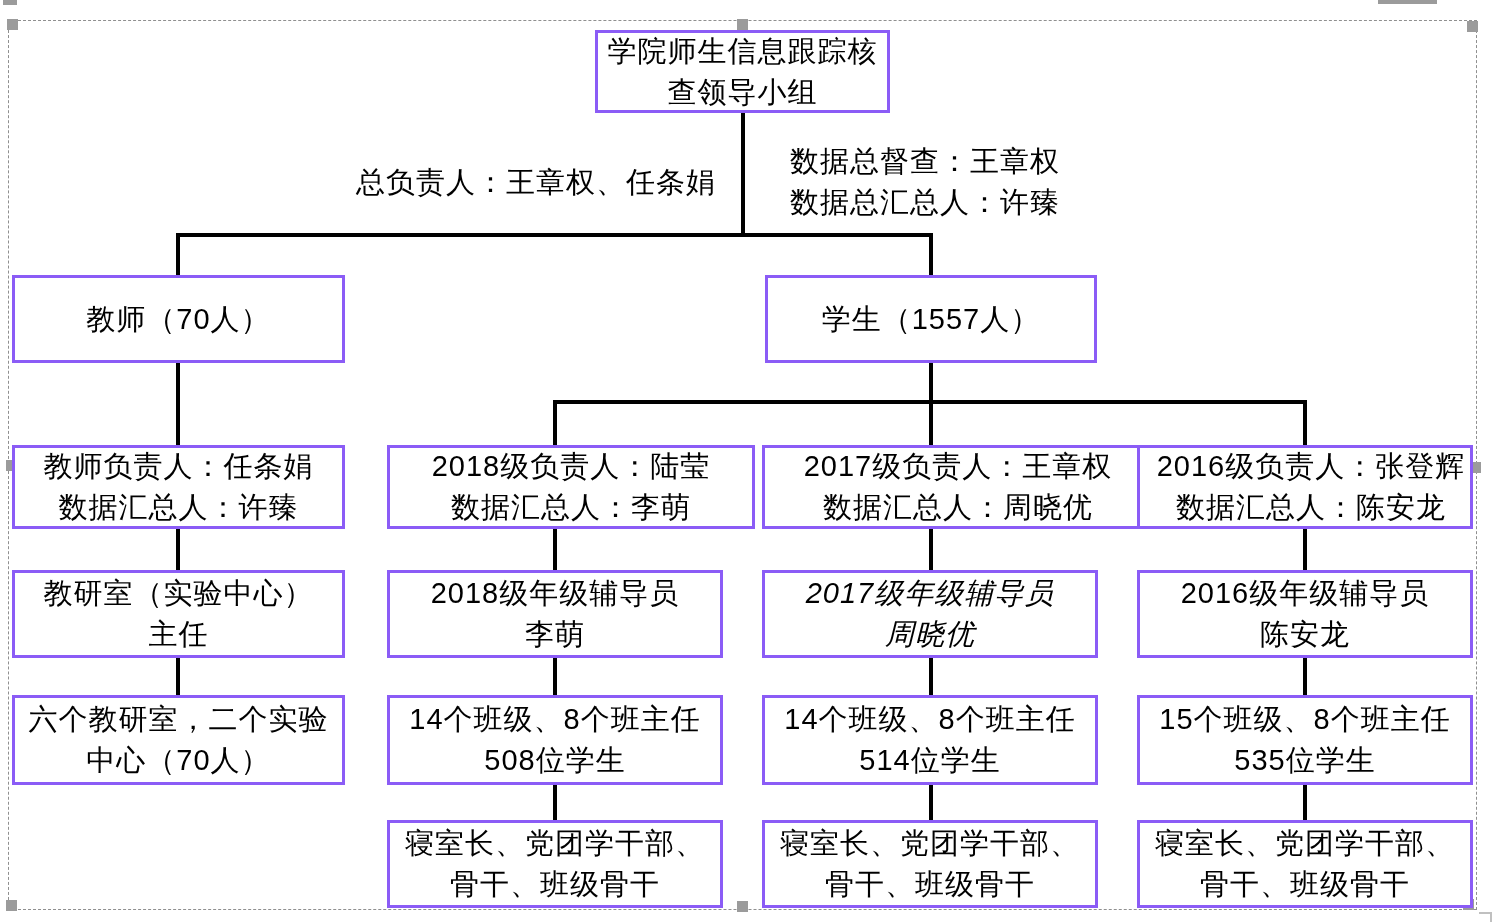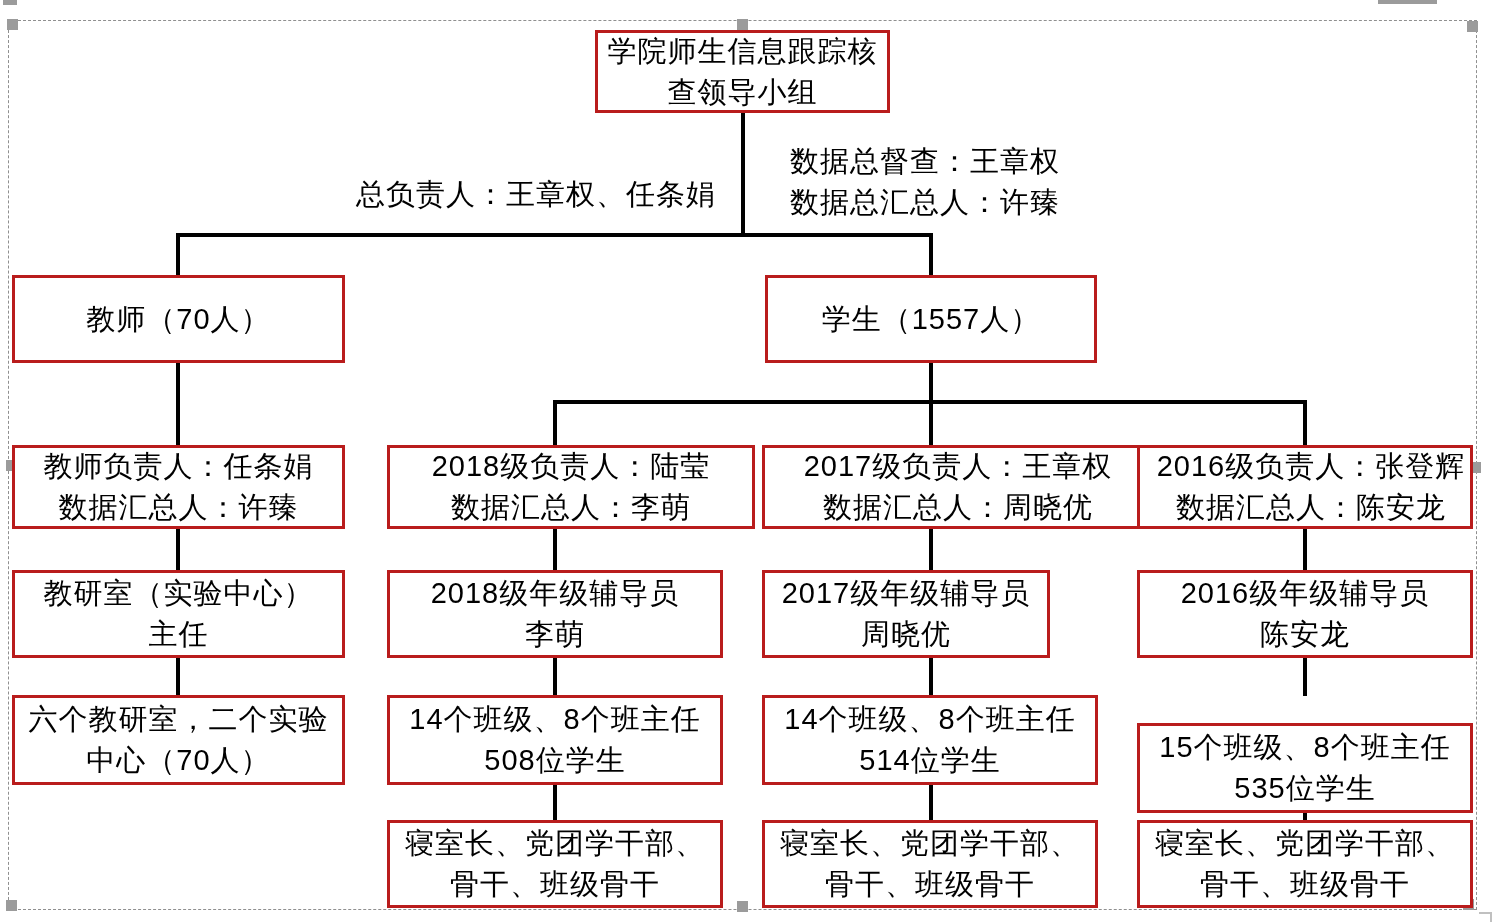--- a/index.html
+++ b/index.html
@@ -15,21 +15,21 @@
   .canvas-border {
     position: absolute;
     left: 8px; top: 20px;
     width: 1469px; height: 890px;
     border: 1px dashed #8f8f8f;
     box-sizing: border-box;
   }
   .box {
     position: absolute;
     box-sizing: border-box;
-    border: 3px solid #b91c1c;
+    border: 3px solid #8b5cf6;
     background: #ffffff;
     display: flex;
     flex-direction: column;
     align-items: center;
     justify-content: center;
     text-align: center;
     font-size: 29px;
     line-height: 41px;
     letter-spacing: 1px;
     white-space: nowrap;
@@ -96,21 +96,21 @@
   <div class="conn" style="left:553px;  top:785px; width:4px; height:36px;"></div>
 
   <div class="conn" style="left:929px;  top:528px; width:4px; height:43px;"></div>
   <div class="conn" style="left:929px;  top:658px; width:4px; height:38px;"></div>
   <div class="conn" style="left:929px;  top:785px; width:4px; height:36px;"></div>
 
   <div class="conn" style="left:1303px; top:528px; width:4px; height:43px;"></div>
   <div class="conn" style="left:1303px; top:658px; width:4px; height:38px;"></div>
   <div class="conn" style="left:1303px; top:785px; width:4px; height:36px;"></div>
 
-  <div class="annotation" style="left:356px; top:162px;margin-top:12px;">
+  <div class="annotation" style="left:356px; top:162px;">
     <span>总负责人：王章权、任条娟</span>
   </div>
   <div class="annotation" style="left:790px; top:141px;">
     <div>数据总督查：王章权</div>
     <div>数据总汇总人：许臻</div>
   </div>
 
   <div class="box" style="left:595px; top:30px; width:295px; height:83px;">
     <div>学院师生信息跟踪核</div>
     <div>查领导小组</div>
@@ -150,42 +150,42 @@
   </div>
   <div class="box" style="left:387px; top:820px; width:336px; height:88px;">
     <div>寝室长、党团学干部、</div>
     <div>骨干、班级骨干</div>
   </div>
 
   <div class="box" style="left:762px; top:445px; width:392px; height:84px;">
     <div>2017级负责人：王章权</div>
     <div>数据汇总人：周晓优</div>
   </div>
-  <div class="box" style="left:762px; top:570px; width:288px; height:88px;">
+  <div class="box" style="left:762px; top:570px; width:336px; height:88px;font-style:italic;">
     <div>2017级年级辅导员</div>
     <div>周晓优</div>
   </div>
   <div class="box" style="left:762px; top:695px; width:336px; height:90px;">
     <div>14个班级、8个班主任</div>
     <div>514位学生</div>
   </div>
   <div class="box" style="left:762px; top:820px; width:336px; height:88px;">
     <div>寝室长、党团学干部、</div>
     <div>骨干、班级骨干</div>
   </div>
 
   <div class="box" style="left:1137px; top:445px; width:336px; height:84px;padding-left:12px;">
     <div>2016级负责人：张登辉</div>
     <div>数据汇总人：陈安龙</div>
   </div>
   <div class="box" style="left:1137px; top:570px; width:336px; height:88px;">
     <div>2016级年级辅导员</div>
     <div>陈安龙</div>
   </div>
-  <div class="box" style="left:1137px; top:695px; width:336px; height:90px;margin-top:28px;">
+  <div class="box" style="left:1137px; top:695px; width:336px; height:90px;">
     <div>15个班级、8个班主任</div>
     <div>535位学生</div>
   </div>
   <div class="box" style="left:1137px; top:820px; width:336px; height:88px;">
     <div>寝室长、党团学干部、</div>
     <div>骨干、班级骨干</div>
   </div>
 
 </div>
 

